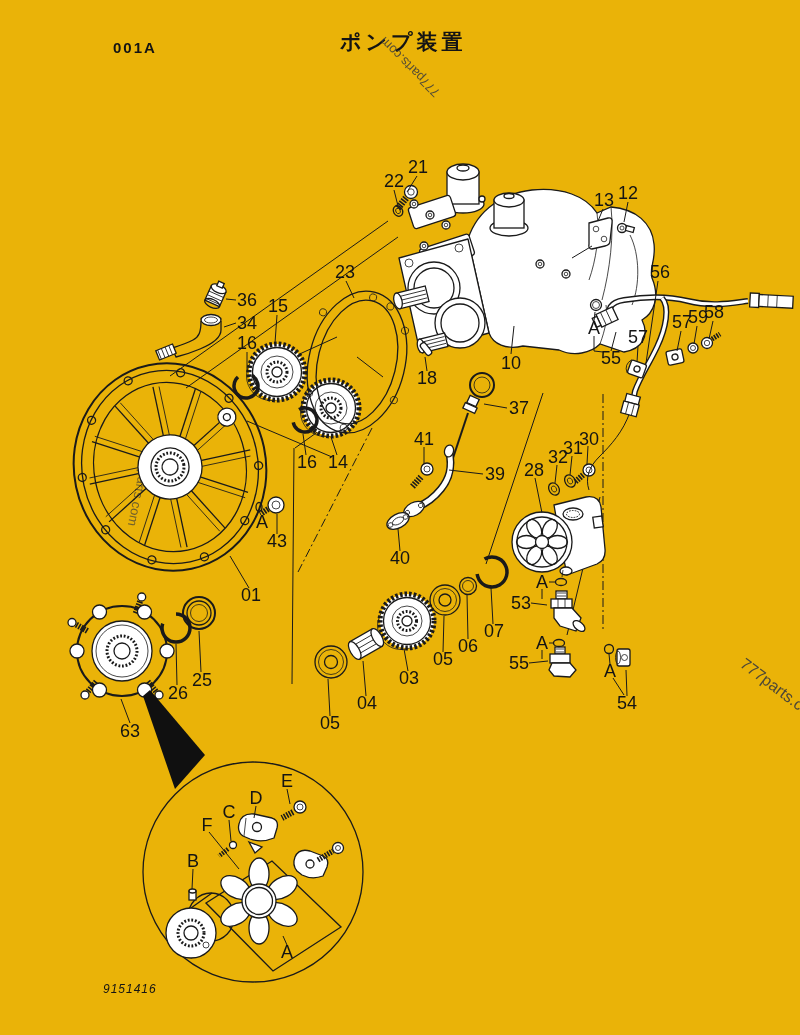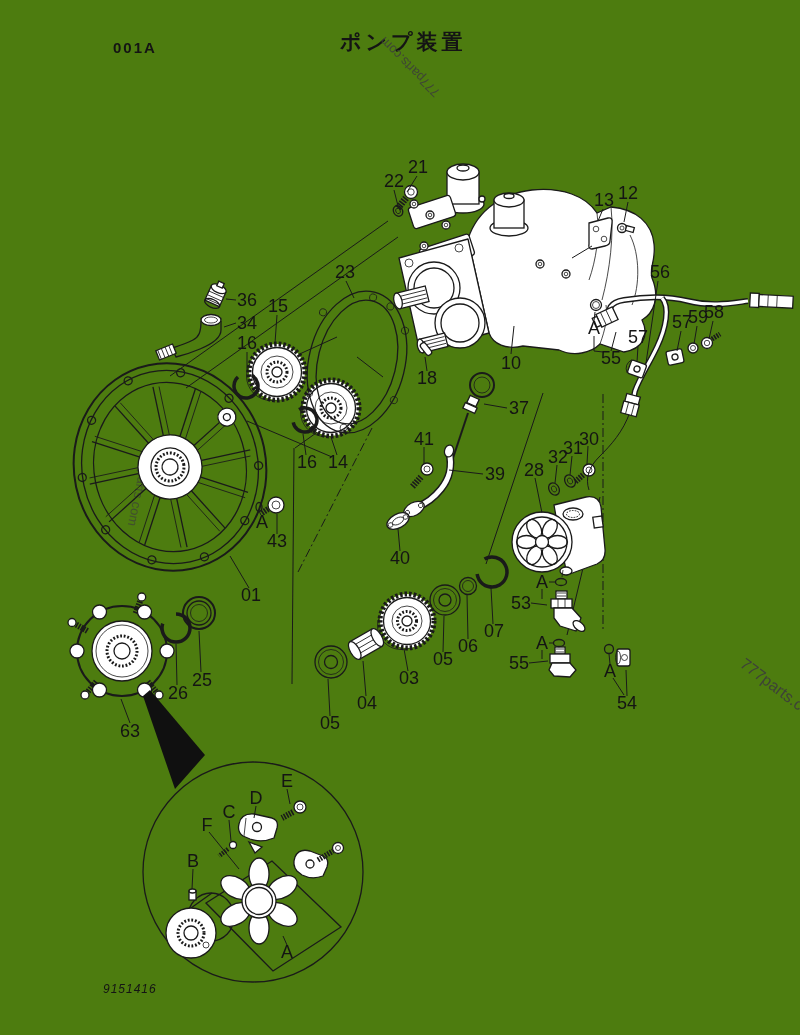--- a/index.html
+++ b/index.html
@@ -1,16 +1,16 @@
 <!DOCTYPE html>
 <html><head>
 <meta charset="utf-8">
 <style>
   html,body{margin:0;padding:0;background:#fff;}
-  .page{position:relative;width:800px;height:1035px;background:#4d7c0f;overflow:hidden;
+  .page{position:relative;width:800px;height:1035px;background:#eab308;overflow:hidden;
         font-family:"Liberation Sans",sans-serif;color:#141414;}
   .code{position:absolute;left:113px;top:39px;font-size:15px;font-weight:bold;letter-spacing:2px;}
   .title-jp{position:absolute;left:340px;top:28px;font-size:21px;font-weight:bold;letter-spacing:4px;}
   .title-en{position:absolute;left:344px;top:61px;font-size:19px;letter-spacing:2px;}
   .doc-num{position:absolute;left:103px;top:982px;font-size:12px;font-style:italic;letter-spacing:1px;}
   svg{position:absolute;left:0;top:0;}
   .s{stroke:#1a1a1a;fill:none;stroke-width:1.3;}
   .s2{stroke:#1a1a1a;fill:none;stroke-width:2;}
   .thin{stroke:#1a1a1a;fill:none;stroke-width:.8;}
   .sw{fill:#fff;stroke:#1a1a1a;stroke-width:1.3;}

